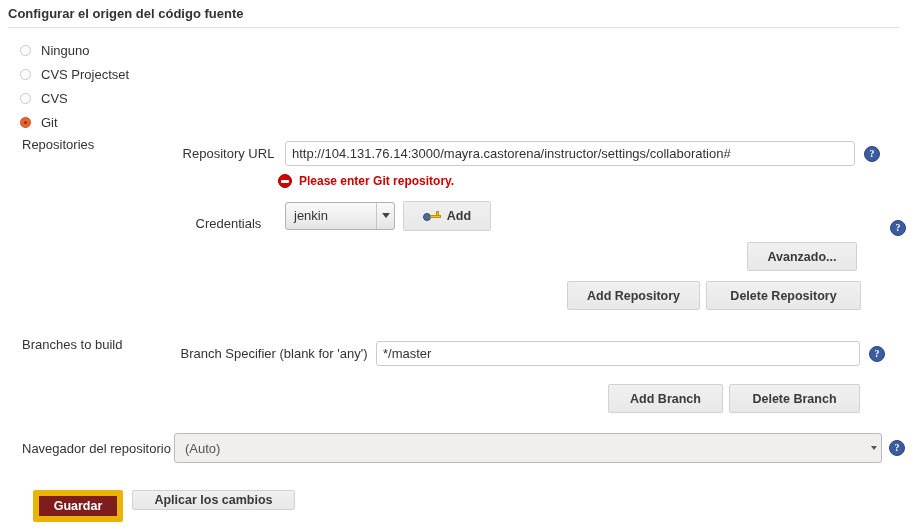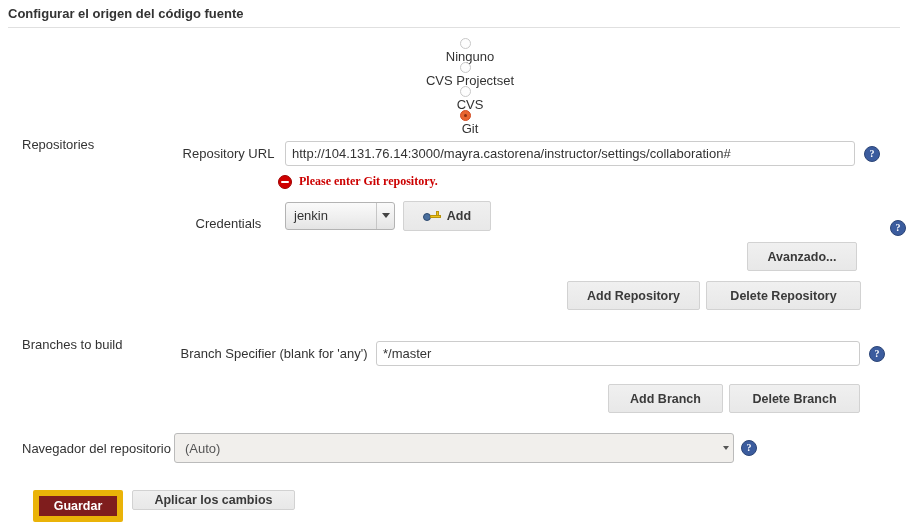--- a/index.html
+++ b/index.html
@@ -42,21 +42,20 @@
 
   
   .radio-list {
     padding: 10px 0 0 0;
   }
   .radio-item {
     display: flex;
     align-items: center;
     height: 24px;
     padding-left: 20px;
-    flex-direction: column;
   }
   .radio {
     width: 11px;
     height: 11px;
     border-radius: 50%;
     border: 1px solid #c8c8c8;
     background: #fdfdfd;
     box-sizing: border-box;
     flex: 0 0 11px;
     margin-right: 10px;
@@ -130,21 +129,21 @@
     flex: 0 0 16px;
   }
 
   
   .error-msg {
     display: flex;
     align-items: center;
     color: #cc0000;
     font-weight: bold;
     font-size: 12px;
-    font-family: Liberation Serif, serif;
+    font-family: Liberation Sans, sans-serif;
   }
   .error-icon {
     width: 14px;
     height: 14px;
     border-radius: 50%;
     background: #d00000;
     border: 1px solid #a00000;
     box-sizing: border-box;
     margin-right: 7px;
     position: relative;
@@ -385,21 +384,21 @@
   <input class="txt" style="width: 484px;" value="*/master">
   <span class="help-icon" style="margin-left:9px;">?</span>
 </div>
 
 <button class="btn abs" style="top:384px; left:608px; width:115px; height:29px;">Add Branch</button>
 <button class="btn abs" style="top:384px; left:729px; width:131px; height:29px;">Delete Branch</button>
 
 <div class="abs" style="top:433px; left:0; width:920px;">
   <div class="field-row" style="padding-left:22px;">
     <span class="inner-label" style="width:152px; padding-right:6px;">Navegador del repositorio</span>
-    <div class="sel-wide" style="width:560px;">
+    <div class="sel-wide" style="width:708px;">
       <span class="sel-text">(Auto)</span>
       <span class="sel-arrow"></span>
     </div>
     <span class="help-icon" style="margin-left:7px;">?</span>
   </div>
 </div>
 
 <button class="btn-primary abs" style="top:490px; left:17px; width:90px; height:32px;">Guardar</button>
 <button class="btn abs" style="top:490px; left:132px; width:163px; height:20px;">Aplicar los cambios</button>
 

